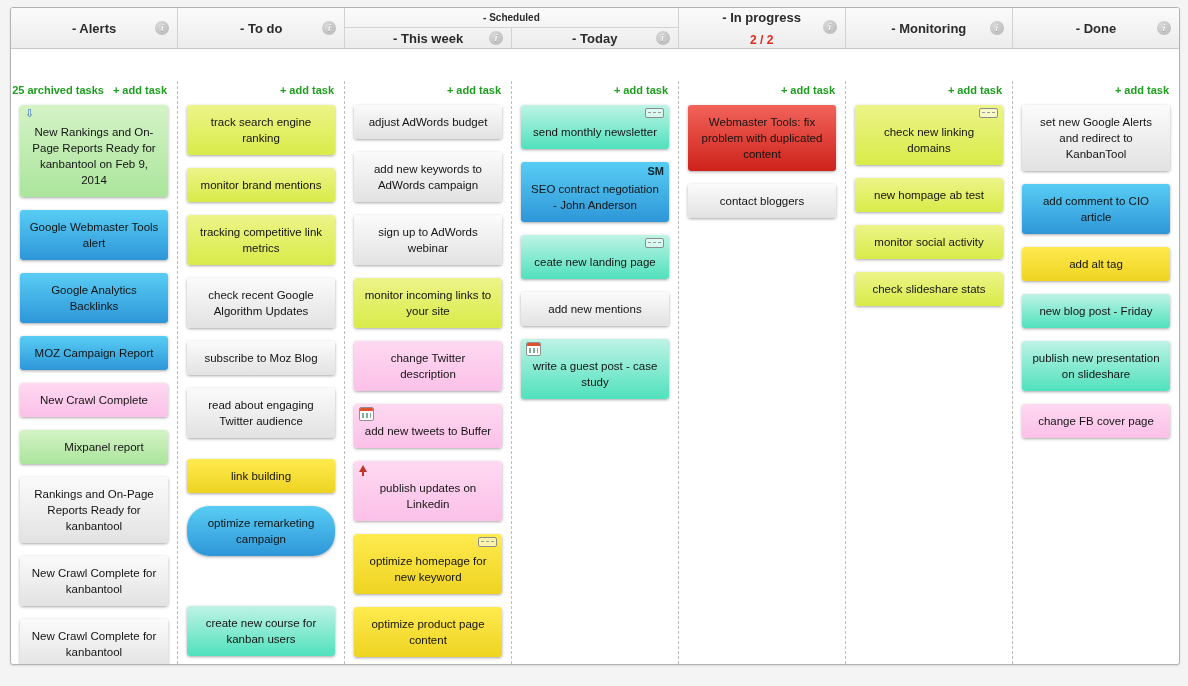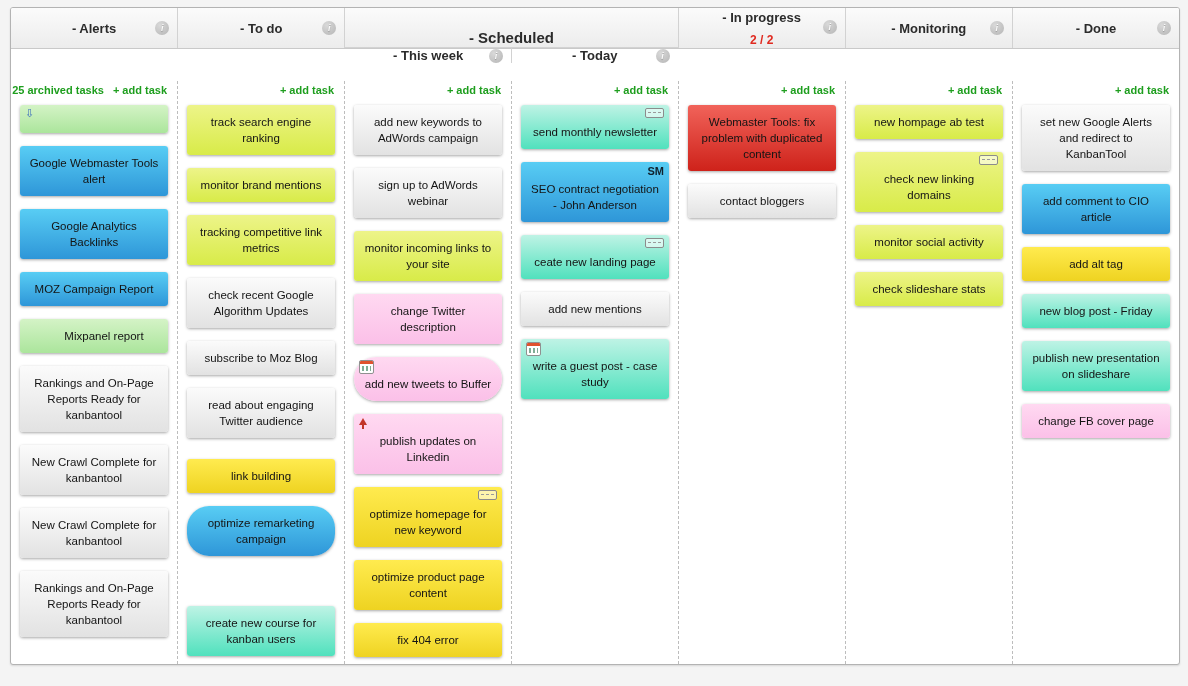--- a/index.html
+++ b/index.html
@@ -33,21 +33,21 @@
     width:14px;height:14px;border-radius:50%;
     background:radial-gradient(circle at 35% 30%,#d9d9d9,#b5b5b5);
     color:#fafafa;font-size:9px;font-weight:bold;font-style:italic;
     display:flex;align-items:center;justify-content:center;cursor:pointer;
     text-shadow:0 1px 1px rgba(0,0,0,.25);
   }
   .hcell.twoline .info{top:12px;margin-top:0;}
   .hgroup{display:flex;flex-direction:column;min-width:0;}
   .hgroup-title{
     height:19px;flex:0 0 19px;display:flex;align-items:center;justify-content:center;
-    border-bottom:1px solid #d2d2d2;font-size:15px;font-weight:bold;color:#2b2b2b;margin-top:20px;
+    border-bottom:1px solid #d2d2d2;font-size:10px;font-weight:bold;color:#2b2b2b;
   }
   .hgroup-sub{flex:1;display:flex;}
   .hgroup-sub > .hcell + .hcell{border-left:1px solid #d2d2d2;}
   
   .board-body{flex:1;display:flex;overflow:hidden;}
   .board-body > * + *{border-left:1px dashed #bdbdbd;}
   .bcol{flex:1;display:flex;flex-direction:column;min-width:0;padding:0 9px;overflow:hidden;}
   .links{
     height:18px;flex:0 0 18px;display:flex;align-items:center;justify-content:flex-end;
     gap:9px;padding:0 1px;
@@ -117,24 +117,25 @@
     </div>
   <div class="board-body">
       <div class="bcol">
         <div class="links">
           <span class="link">+ 25 archived tasks</span>
           <span class="link">+ add task</span>
         </div>
         <div class="cards">
           <div class="card has-top" style="background: linear-gradient(rgb(212, 243, 198), rgb(171, 229, 156));"><div class="ic-tl">
               <span class="arrow-glyph">⇩</span>
-            </div></div>
+            </div><span>New Rankings and On-Page Reports Ready for kanbantool on Feb 9, 2014</span></div>
           <div class="card" style="background: linear-gradient(rgb(88, 205, 244), rgb(46, 150, 216));"><span>Google Webmaster Tools alert</span></div>
           <div class="card" style="background: linear-gradient(rgb(88, 205, 244), rgb(46, 150, 216));"><span>Google Analytics Backlinks</span></div>
           <div class="card" style="background: linear-gradient(rgb(88, 205, 244), rgb(46, 150, 216));"><span>MOZ Campaign Report</span></div>
+          <div class="card" style="background: linear-gradient(rgb(255, 217, 241), rgb(251, 192, 232));"><span>New Crawl Complete</span></div>
           <div class="card" style="background: linear-gradient(rgb(212, 243, 198), rgb(171, 229, 156)); padding-left: 28px;"><span>Mixpanel report</span></div>
           <div class="card" style="background: linear-gradient(rgb(251, 251, 251), rgb(226, 226, 226));"><span>Rankings and On-Page Reports Ready for kanbantool</span></div>
           <div class="card" style="background: linear-gradient(rgb(251, 251, 251), rgb(226, 226, 226));"><span>New Crawl Complete for kanbantool</span></div>
           <div class="card" style="background: linear-gradient(rgb(251, 251, 251), rgb(226, 226, 226));"><span>New Crawl Complete for kanbantool</span></div>
           <div class="card" style="background: linear-gradient(rgb(251, 251, 251), rgb(226, 226, 226));"><span>Rankings and On-Page Reports Ready for kanbantool</span></div>
         </div>
       </div>
       <div class="bcol">
         <div class="links">
           <span class="link">+ add task</span>
@@ -149,25 +150,26 @@
           <div class="card" style="background: linear-gradient(rgb(255, 235, 79), rgb(238, 211, 33)); margin-top: 8px;"><span>link building</span></div>
           <div class="card" style="background: linear-gradient(rgb(88, 205, 244), rgb(46, 150, 216)); border-radius: 22px;"><span>optimize remarketing campaign</span></div>
           <div class="card" style="background: linear-gradient(rgb(190, 243, 229), rgb(80, 225, 189)); margin-top: 37px;"><span>create new course for kanban users</span></div>
         </div>
       </div>
       <div class="bcol">
         <div class="links">
           <span class="link">+ add task</span>
         </div>
         <div class="cards">
+          <div class="card" style="background: linear-gradient(rgb(251, 251, 251), rgb(226, 226, 226));"><span>adjust AdWords budget</span></div>
           <div class="card" style="background: linear-gradient(rgb(251, 251, 251), rgb(226, 226, 226));"><span>add new keywords to AdWords campaign</span></div>
           <div class="card" style="background: linear-gradient(rgb(251, 251, 251), rgb(226, 226, 226));"><span>sign up to AdWords webinar</span></div>
           <div class="card" style="background: linear-gradient(rgb(237, 244, 137), rgb(216, 235, 72));"><span>monitor incoming links to your site</span></div>
           <div class="card" style="background: linear-gradient(rgb(255, 217, 241), rgb(251, 192, 232));"><span>change Twitter description</span></div>
-          <div class="card has-top" style="background: linear-gradient(rgb(255, 217, 241), rgb(251, 192, 232)); border-radius: 22px;"><div class="ic-tl">
+          <div class="card has-top" style="background: linear-gradient(rgb(255, 217, 241), rgb(251, 192, 232));"><div class="ic-tl">
               <span class="cal"></span>
             </div><span>add new tweets to Buffer</span></div>
           <div class="card has-top" style="background: linear-gradient(rgb(255, 217, 241), rgb(251, 192, 232));"><div class="ic-tl">
               <span class="pin"></span>
             </div><span>publish updates on Linkedin</span></div>
           <div class="card has-top" style="background: linear-gradient(rgb(255, 235, 79), rgb(238, 211, 33));"><div class="ic-tr">
               <span class="chk"></span>
             </div><span>optimize homepage for new keyword</span></div>
           <div class="card" style="background: linear-gradient(rgb(255, 235, 79), rgb(238, 211, 33));"><span>optimize product page content</span></div>
           <div class="card" style="background: linear-gradient(rgb(255, 235, 79), rgb(238, 211, 33));"><span>fix 404 error</span></div>
@@ -200,24 +202,24 @@
         <div class="cards">
           <div class="card" style="background: linear-gradient(rgb(241, 99, 90), rgb(206, 34, 26));"><span>Webmaster Tools: fix problem with duplicated content</span></div>
           <div class="card" style="background: linear-gradient(rgb(251, 251, 251), rgb(226, 226, 226));"><span>contact bloggers</span></div>
         </div>
       </div>
       <div class="bcol">
         <div class="links">
           <span class="link">+ add task</span>
         </div>
         <div class="cards">
+          <div class="card has-top" style="background: linear-gradient(rgb(237, 244, 137), rgb(216, 235, 72));"><div class="ic-tr">
+              <span class="chk"></span>
+            </div><span>check new linking domains</span></div>
           <div class="card" style="background: linear-gradient(rgb(237, 244, 137), rgb(216, 235, 72));"><span>new hompage ab test</span></div>
-          <div class="card has-top" style="background: linear-gradient(rgb(237, 244, 137), rgb(216, 235, 72));"><div class="ic-tr">
-              <span class="chk"></span>
-            </div><span>check new linking domains</span></div>
           <div class="card" style="background: linear-gradient(rgb(237, 244, 137), rgb(216, 235, 72));"><span>monitor social activity</span></div>
           <div class="card" style="background: linear-gradient(rgb(237, 244, 137), rgb(216, 235, 72));"><span>check slideshare stats</span></div>
         </div>
       </div>
       <div class="bcol">
         <div class="links">
           <span class="link">+ add task</span>
         </div>
         <div class="cards">
           <div class="card" style="background: linear-gradient(rgb(251, 251, 251), rgb(226, 226, 226));"><span>set new Google Alerts and redirect to KanbanTool</span></div>

